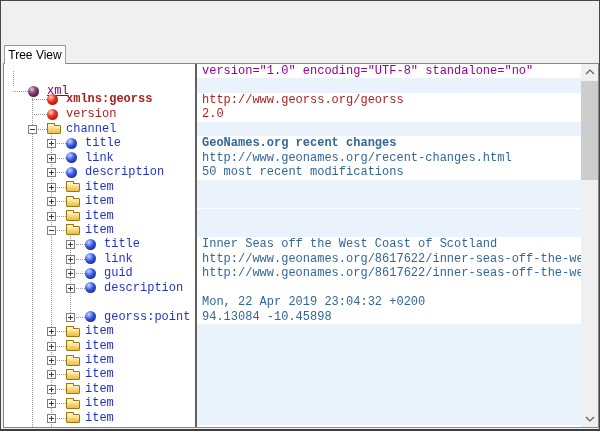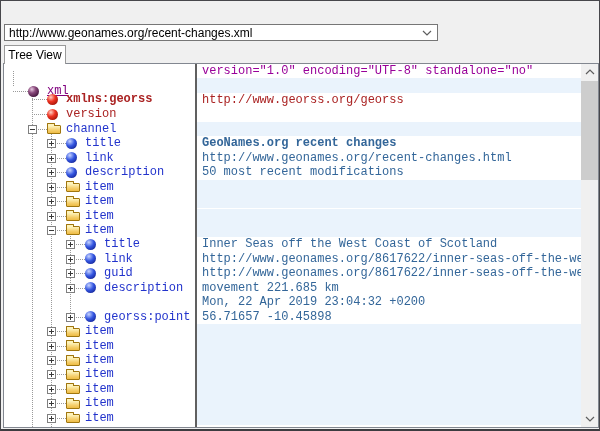--- a/index.html
+++ b/index.html
@@ -52,28 +52,20 @@
         font-family:"Liberation Mono",monospace;font-size:12px;white-space:nowrap;overflow:hidden;
         padding-left:5px;box-sizing:border-box;}
   .vrow.elem{background:#eaf3fc;}
 </style>
 </head>
 <body>
 
 <div class="window">
 
 
-  <div class="addressbar">
-    <div class="val">http://www.geonames.org/recent-changes.xml</div>
-    <div class="chev">
-      <svg width="10" height="6">
-          <polyline points="1,1 5,5 9,1" fill="none" stroke="#5e5e5e" stroke-width="1.2"></polyline>
-        </svg>
-    </div>
-  </div>
 
   <div class="tab">Tree View</div>
 
   <div class="content">
     <div class="tree-pane">
         <div class="guide-v" style="left: 9px; top: 7px; height: 14.6px;"></div>
         <div class="guide-v" style="left: 28px; top: 21.6px; height: 341.4px;"></div>
         <div class="guide-v" style="left: 47px; top: 65px; height: 298px;"></div>
         <div class="guide-v" style="left: 66px; top: 166.2px; height: 86.8px;"></div>
         <div class="trow" style="top: 0px; margin-top: 20px;">
@@ -210,34 +202,34 @@
           <div class="expander plus" style="left: 43px;"></div>
           <div class="folder" style="left: 62px;"></div>
           <div class="lbl" style="left: 81px; color: rgb(34, 51, 204);">item</div>
         </div>
       </div>
     <div class="splitter"></div>
     <div class="value-pane">
         <div class="vrow" style="top: 0px;"><span style="color: rgb(153, 0, 153);">version="1.0" encoding="UTF-8" standalone="no"</span></div>
         <div class="vrow elem" style="top: 14.45px;"></div>
         <div class="vrow" style="top: 28.9px;"><span style="color: rgb(170, 34, 34); text-align: right;">http://www.georss.org/georss</span></div>
+        <div class="vrow" style="top: 43.35px;"><span style="color: rgb(170, 34, 34);">2.0</span></div>
         <div class="vrow elem" style="top: 57.8px;"></div>
         <div class="vrow" style="top: 72.25px;"><span style="color: rgb(51, 102, 153); font-weight: bold;">GeoNames.org recent changes</span></div>
         <div class="vrow" style="top: 86.7px;"><span style="color: rgb(51, 102, 153);">http://www.geonames.org/recent-changes.html</span></div>
         <div class="vrow" style="top: 101.15px;"><span style="color: rgb(51, 102, 153);">50 most recent modifications</span></div>
         <div class="vrow elem" style="top: 115.6px;"></div>
         <div class="vrow elem" style="top: 130.05px;"></div>
         <div class="vrow elem" style="top: 144.5px;"></div>
         <div class="vrow elem" style="top: 158.95px;"></div>
         <div class="vrow" style="top: 173.4px;"><span style="color: rgb(51, 102, 153);">Inner Seas off the West Coast of Scotland</span></div>
         <div class="vrow" style="top: 187.85px;"><span style="color: rgb(51, 102, 153);">http://www.geonames.org/8617622/inner-seas-off-the-we</span></div>
         <div class="vrow" style="top: 202.3px;"><span style="color: rgb(51, 102, 153);">http://www.geonames.org/8617622/inner-seas-off-the-we</span></div>
-        <div class="vrow" style="top: 216.75px;"><span style="color: rgb(51, 102, 153);">movement 221.685 km</span></div>
         <div class="vrow" style="top: 231.2px;"><span style="color: rgb(51, 102, 153);">Mon, 22 Apr 2019 23:04:32 +0200</span></div>
-        <div class="vrow" style="top: 245.65px;"><span style="color: rgb(51, 102, 153);">56.71657 -10.45898</span></div>
+        <div class="vrow" style="top: 245.65px;"><span style="color: rgb(51, 102, 153);">94.13084 -10.45898</span></div>
         <div class="vrow elem" style="top: 260.1px;"></div>
         <div class="vrow elem" style="top: 274.55px;"></div>
         <div class="vrow elem" style="top: 289px;"></div>
         <div class="vrow elem" style="top: 303.45px;"></div>
         <div class="vrow elem" style="top: 317.9px;"></div>
         <div class="vrow elem" style="top: 332.35px;"></div>
         <div class="vrow elem" style="top: 346.8px;"></div>
       </div>
     <div class="scrollbar">
       <div class="scroll-btn" style="top:0">

